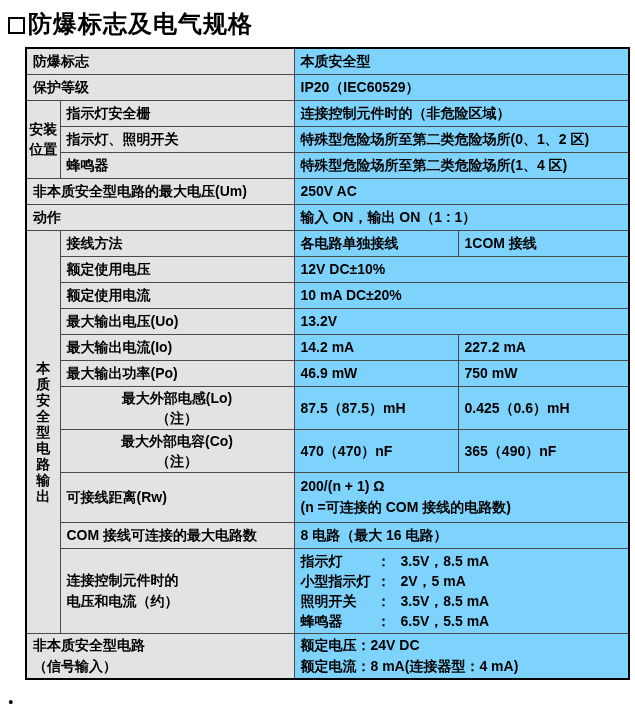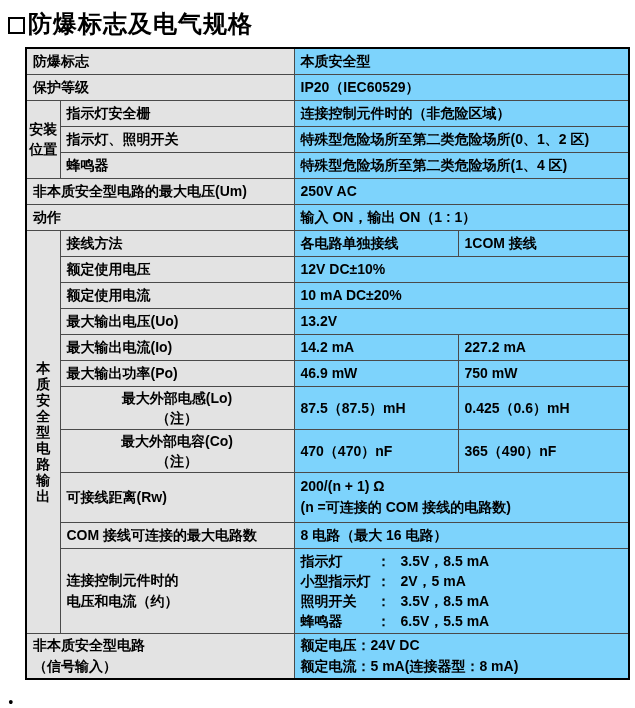--- a/index.html
+++ b/index.html
@@ -186,21 +186,21 @@
       </td>
     </tr>
 
     <tr class="rlast">
       <td class="lbl twoline" colspan="2">
         <div>非本质安全型电路</div>
         <div>（信号输入）</div>
       </td>
       <td class="val twoline" colspan="2">
         <div>额定电压：24V DC</div>
-        <div>额定电流：5 mA(连接器型：8 mA)</div>
+        <div>额定电流：8 mA(连接器型：4 mA)</div>
       </td>
     </tr>
 
   </tbody>
     </table>
 
   <div class="notes">
     <div class="note-line bullet-line">
       <span class="bullet">•</span>
     </div>

